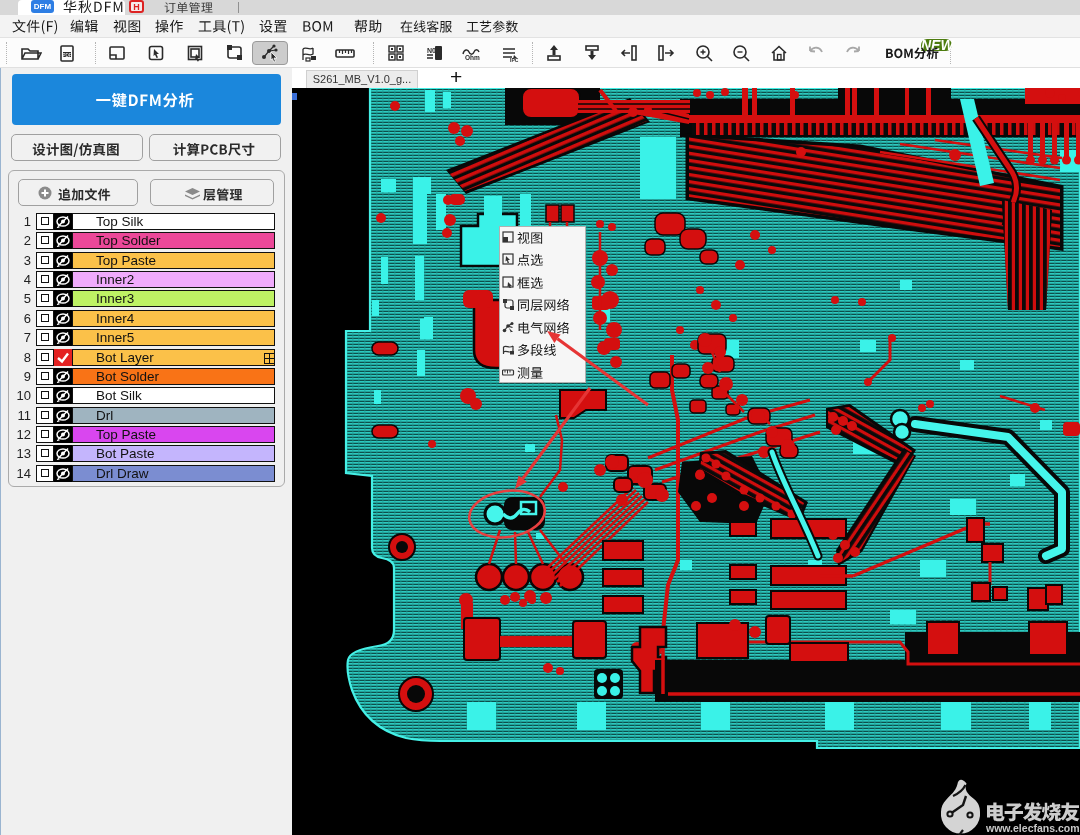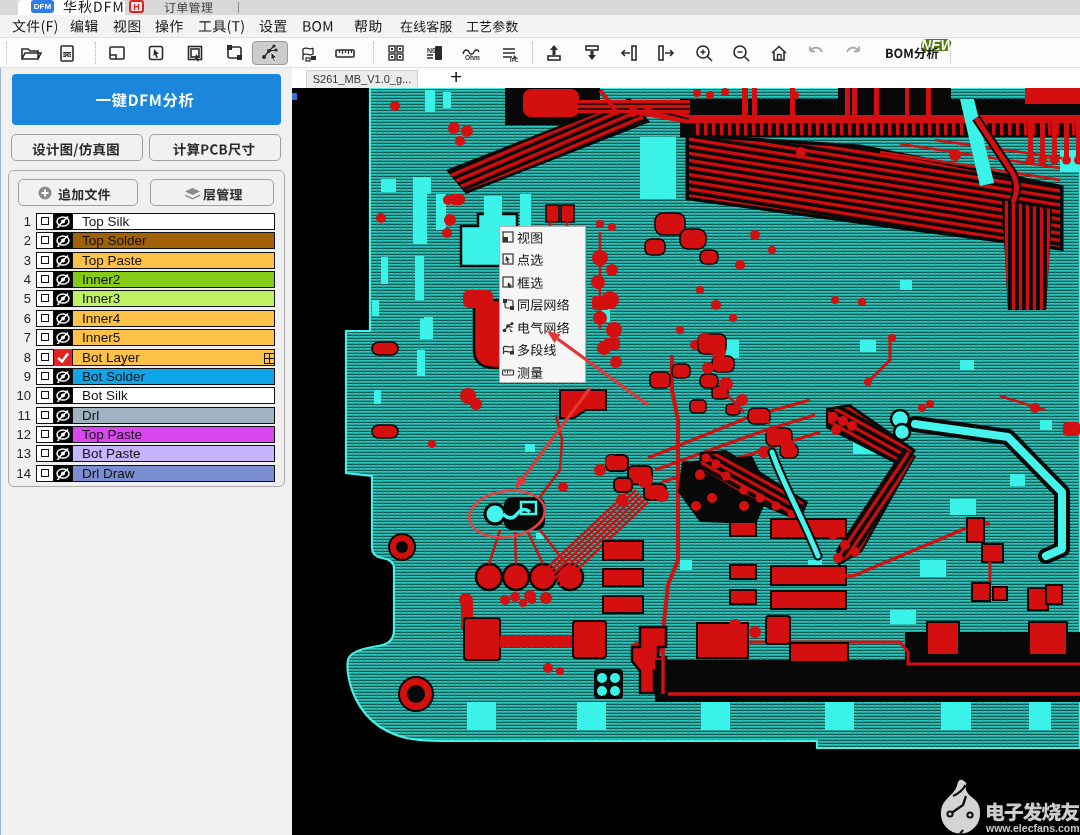--- a/index.html
+++ b/index.html
@@ -20,21 +20,21 @@
 #leftpanel{position:absolute;left:0;top:68px;width:292px;height:767px;background:#f0f0f0;border-left:1px solid #9ab4d0}
 #bluebtn{position:absolute;left:11px;top:6px;width:269px;height:51px;background:#1b87dc;border-radius:4px}
 .pbtn{position:absolute;height:27px;background:#f1f1f1;border:1px solid #a0a0a0;border-radius:5px}
 #groupbox{position:absolute;left:7px;top:102px;width:277px;height:317px;border:1px solid #aaa;border-radius:6px}
 .lrow{position:absolute;left:0;width:292px;height:17px}
 .lnum{position:absolute;width:30px;text-align:right;font-size:13px;color:#222;top:1px}
 .lcb{position:absolute;left:35px;width:18px;height:17px;background:#fff;border:1px solid #111}
 .lcbi{position:absolute;left:4px;top:3px;width:8px;height:8px;border:1.5px solid #111;background:#fff}
 .leye{position:absolute;left:53px;width:18px;height:17px;background:#000}
 .lname{position:absolute;left:71px;width:203px;height:17px;border:1px solid #111;font-size:13.5px;color:#111;
- line-height:15px;padding-left:9px}
+ line-height:15px;padding-left:23px}
 #tabbar2{position:absolute;left:292px;top:68px;width:788px;height:20px;background:#fff}
 #doctab{position:absolute;left:14px;top:2px;width:112px;height:18px;background:#ececec;border:1px solid #d0d0d0;border-bottom:none;
  font-size:11px;color:#333;text-align:center;line-height:17px}
 #plus{position:absolute;left:158px;top:-3px;font-size:21px;font-weight:400;color:#111}
 #canvas{position:absolute;left:292px;top:88px;width:788px;height:747px;background:#000}
 #ctxmenu{position:absolute;left:499px;top:226px;width:87px;height:157px;background:#f6f6f6;border:1px solid #b0b0b0}
 #cjkoverlay{position:absolute;left:0;top:0;width:1080px;height:835px;pointer-events:none}
 #logotxt{position:absolute;left:986px;top:822px;font-size:10.5px;font-weight:bold;color:#c9c9c9;letter-spacing:0px}
 </style></head><body>
 <div id="tabstrip"></div>
@@ -182,21 +182,21 @@
         <span class="lcbi"></span>
       </span>
       <span class="leye">
         <svg width="18" height="17" viewBox="0 0 18 17" style="position:absolute">
           <ellipse cx="9" cy="8.5" rx="6" ry="4.6" fill="none" stroke="#fff" stroke-width="1.5"></ellipse>
           <circle cx="9" cy="8.5" r="2" fill="#fff"></circle>
           <path d="M4 13.5 L14 3.5" stroke="#fff" stroke-width="1.6"></path>
           <path d="M3 14.5 L5.5 13.8" stroke="#fff" stroke-width="1.2"></path>
         </svg>
       </span>
-      <span class="lname" style="background:#a16207">Top Solder</span>
+      <span class="lname" style="background:#ec4899">Top Solder</span>
     </div>
     <div class="lrow" style="top:183.7px">
       <span class="lnum">3</span>
       <span class="lcb">
         <span class="lcbi"></span>
       </span>
       <span class="leye">
         <svg width="18" height="17" viewBox="0 0 18 17" style="position:absolute">
           <ellipse cx="9" cy="8.5" rx="6" ry="4.6" fill="none" stroke="#fff" stroke-width="1.5"></ellipse>
           <circle cx="9" cy="8.5" r="2" fill="#fff"></circle>
@@ -212,21 +212,21 @@
         <span class="lcbi"></span>
       </span>
       <span class="leye">
         <svg width="18" height="17" viewBox="0 0 18 17" style="position:absolute">
           <ellipse cx="9" cy="8.5" rx="6" ry="4.6" fill="none" stroke="#fff" stroke-width="1.5"></ellipse>
           <circle cx="9" cy="8.5" r="2" fill="#fff"></circle>
           <path d="M4 13.5 L14 3.5" stroke="#fff" stroke-width="1.6"></path>
           <path d="M3 14.5 L5.5 13.8" stroke="#fff" stroke-width="1.2"></path>
         </svg>
       </span>
-      <span class="lname" style="background:#84cc16">Inner2</span>
+      <span class="lname" style="background:#f0abfc">Inner2</span>
     </div>
     <div class="lrow" style="top:222.4px">
       <span class="lnum">5</span>
       <span class="lcb">
         <span class="lcbi"></span>
       </span>
       <span class="leye">
         <svg width="18" height="17" viewBox="0 0 18 17" style="position:absolute">
           <ellipse cx="9" cy="8.5" rx="6" ry="4.6" fill="none" stroke="#fff" stroke-width="1.5"></ellipse>
           <circle cx="9" cy="8.5" r="2" fill="#fff"></circle>
@@ -288,21 +288,21 @@
         <span class="lcbi"></span>
       </span>
       <span class="leye">
         <svg width="18" height="17" viewBox="0 0 18 17" style="position:absolute">
           <ellipse cx="9" cy="8.5" rx="6" ry="4.6" fill="none" stroke="#fff" stroke-width="1.5"></ellipse>
           <circle cx="9" cy="8.5" r="2" fill="#fff"></circle>
           <path d="M4 13.5 L14 3.5" stroke="#fff" stroke-width="1.6"></path>
           <path d="M3 14.5 L5.5 13.8" stroke="#fff" stroke-width="1.2"></path>
         </svg>
       </span>
-      <span class="lname" style="background:#0ea5e9">Bot Solder</span>
+      <span class="lname" style="background:#f97316">Bot Solder</span>
     </div>
     <div class="lrow" style="top:319.2px">
       <span class="lnum">10</span>
       <span class="lcb">
         <span class="lcbi"></span>
       </span>
       <span class="leye">
         <svg width="18" height="17" viewBox="0 0 18 17" style="position:absolute">
           <ellipse cx="9" cy="8.5" rx="6" ry="4.6" fill="none" stroke="#fff" stroke-width="1.5"></ellipse>
           <circle cx="9" cy="8.5" r="2" fill="#fff"></circle>

